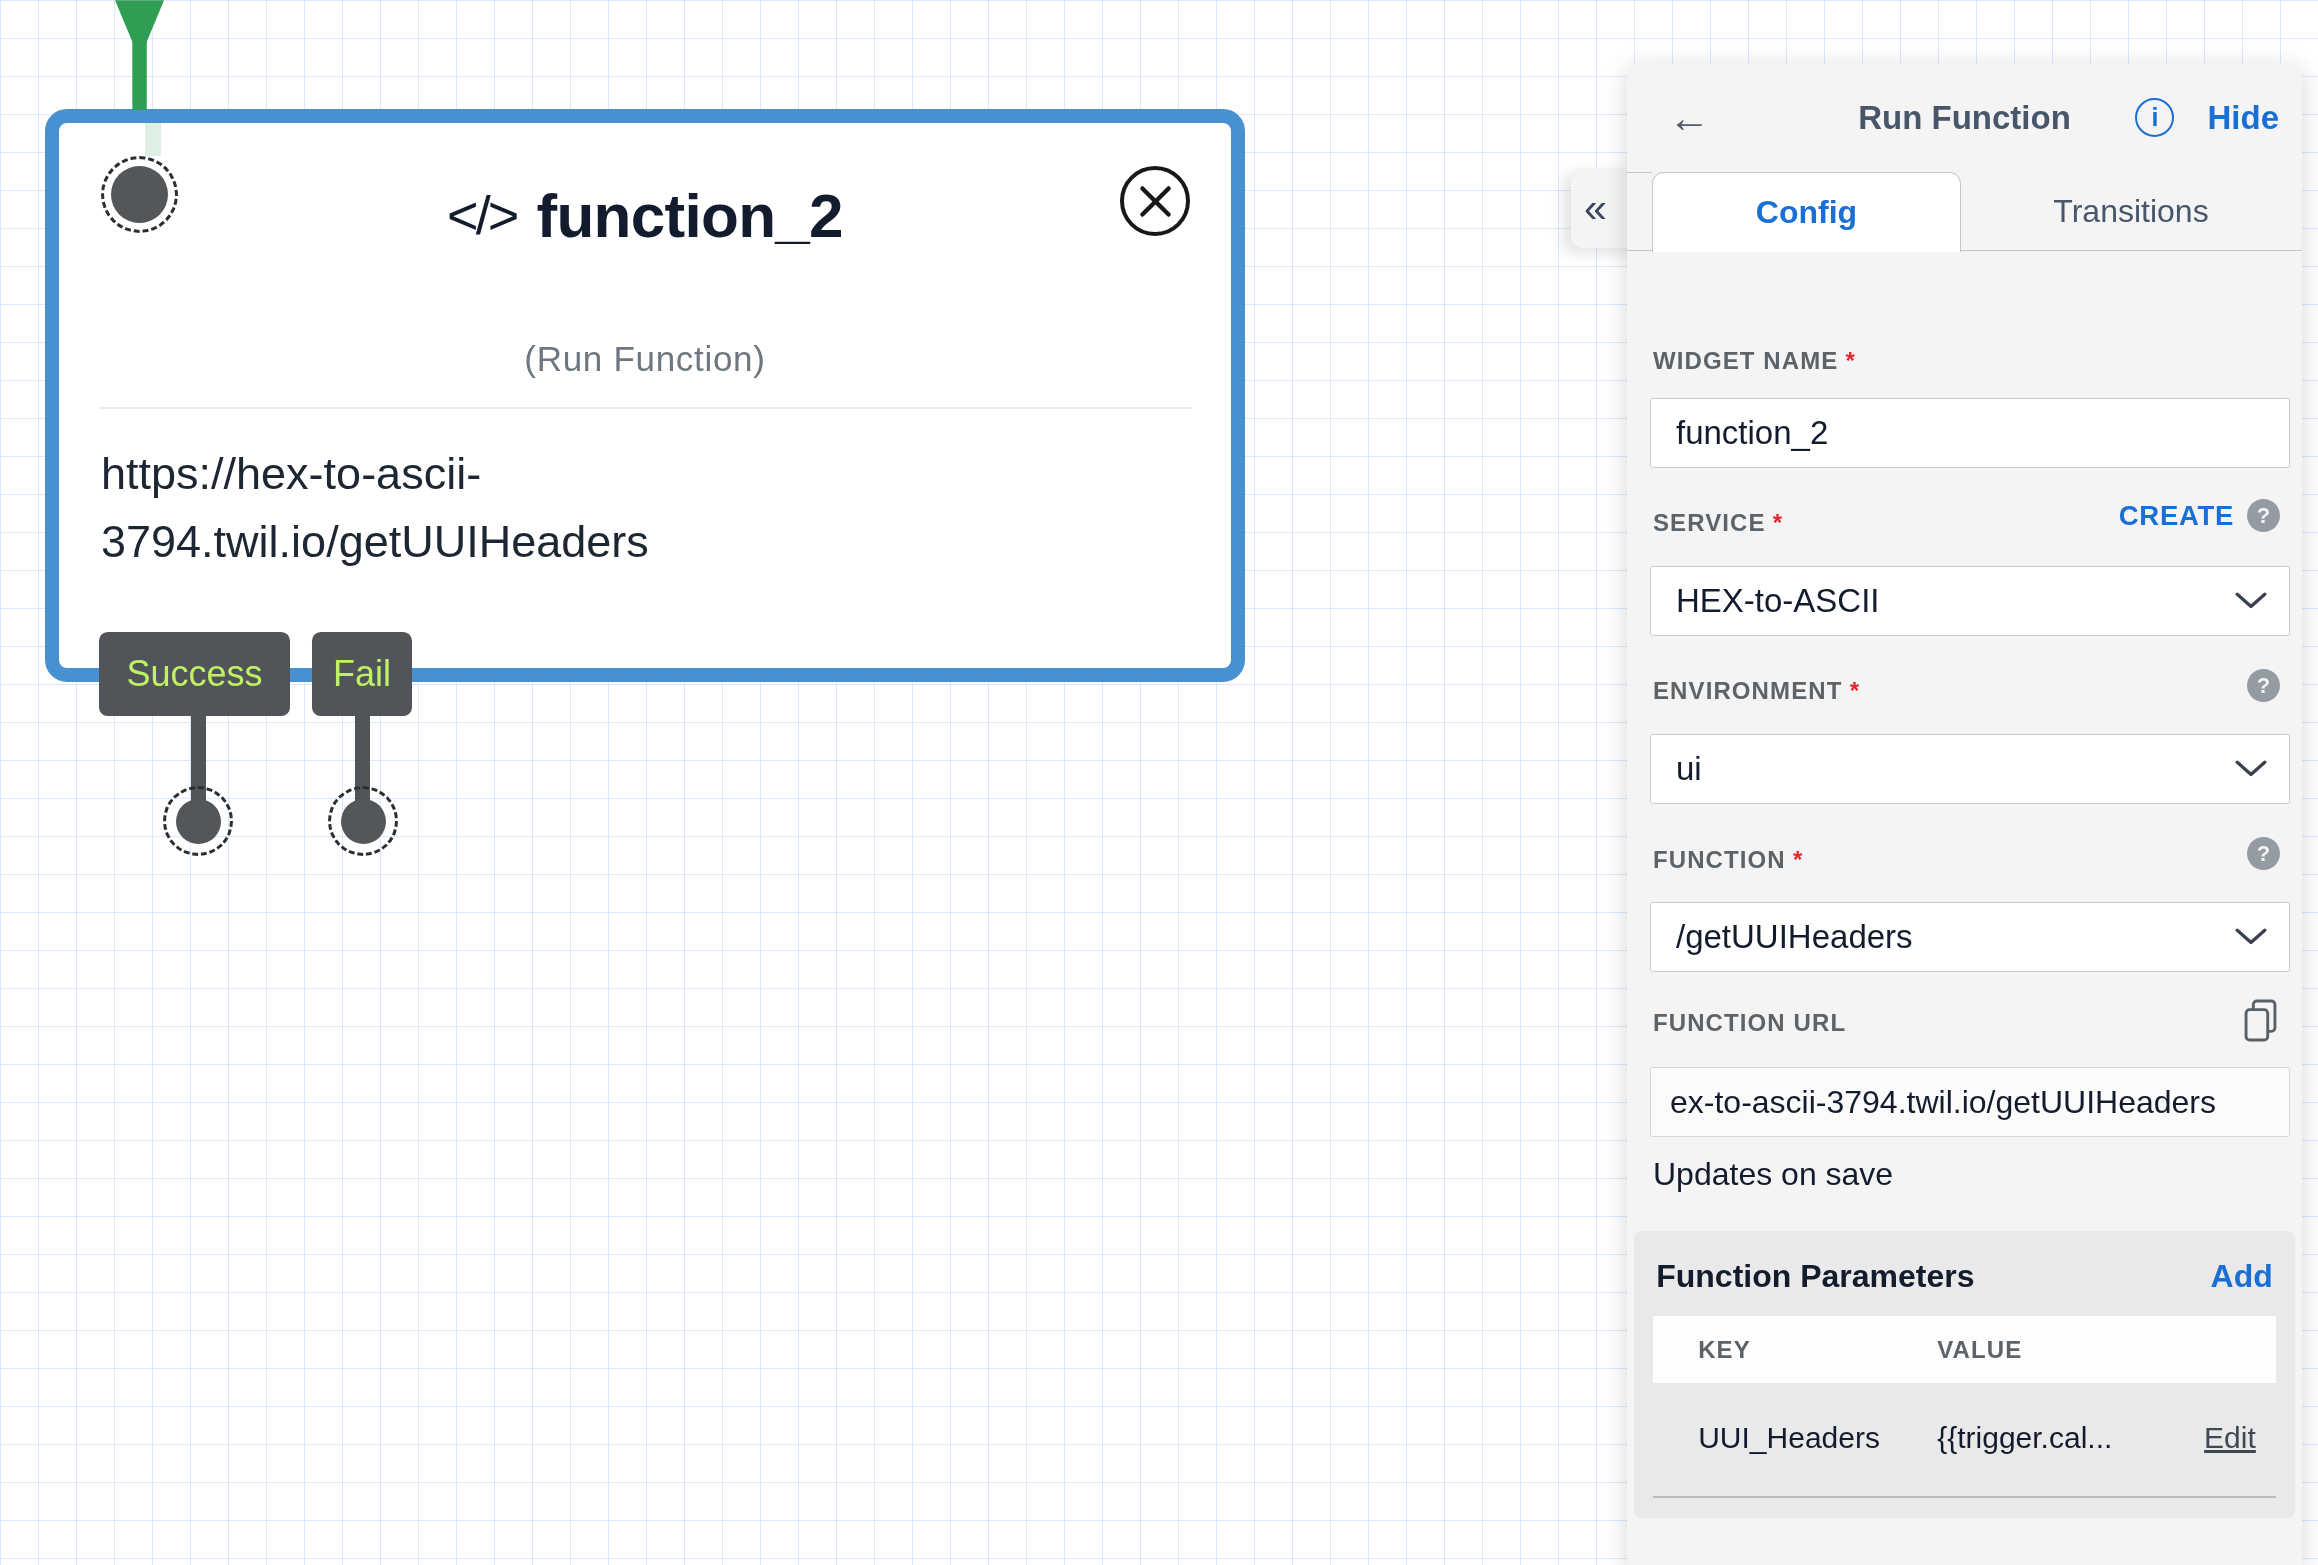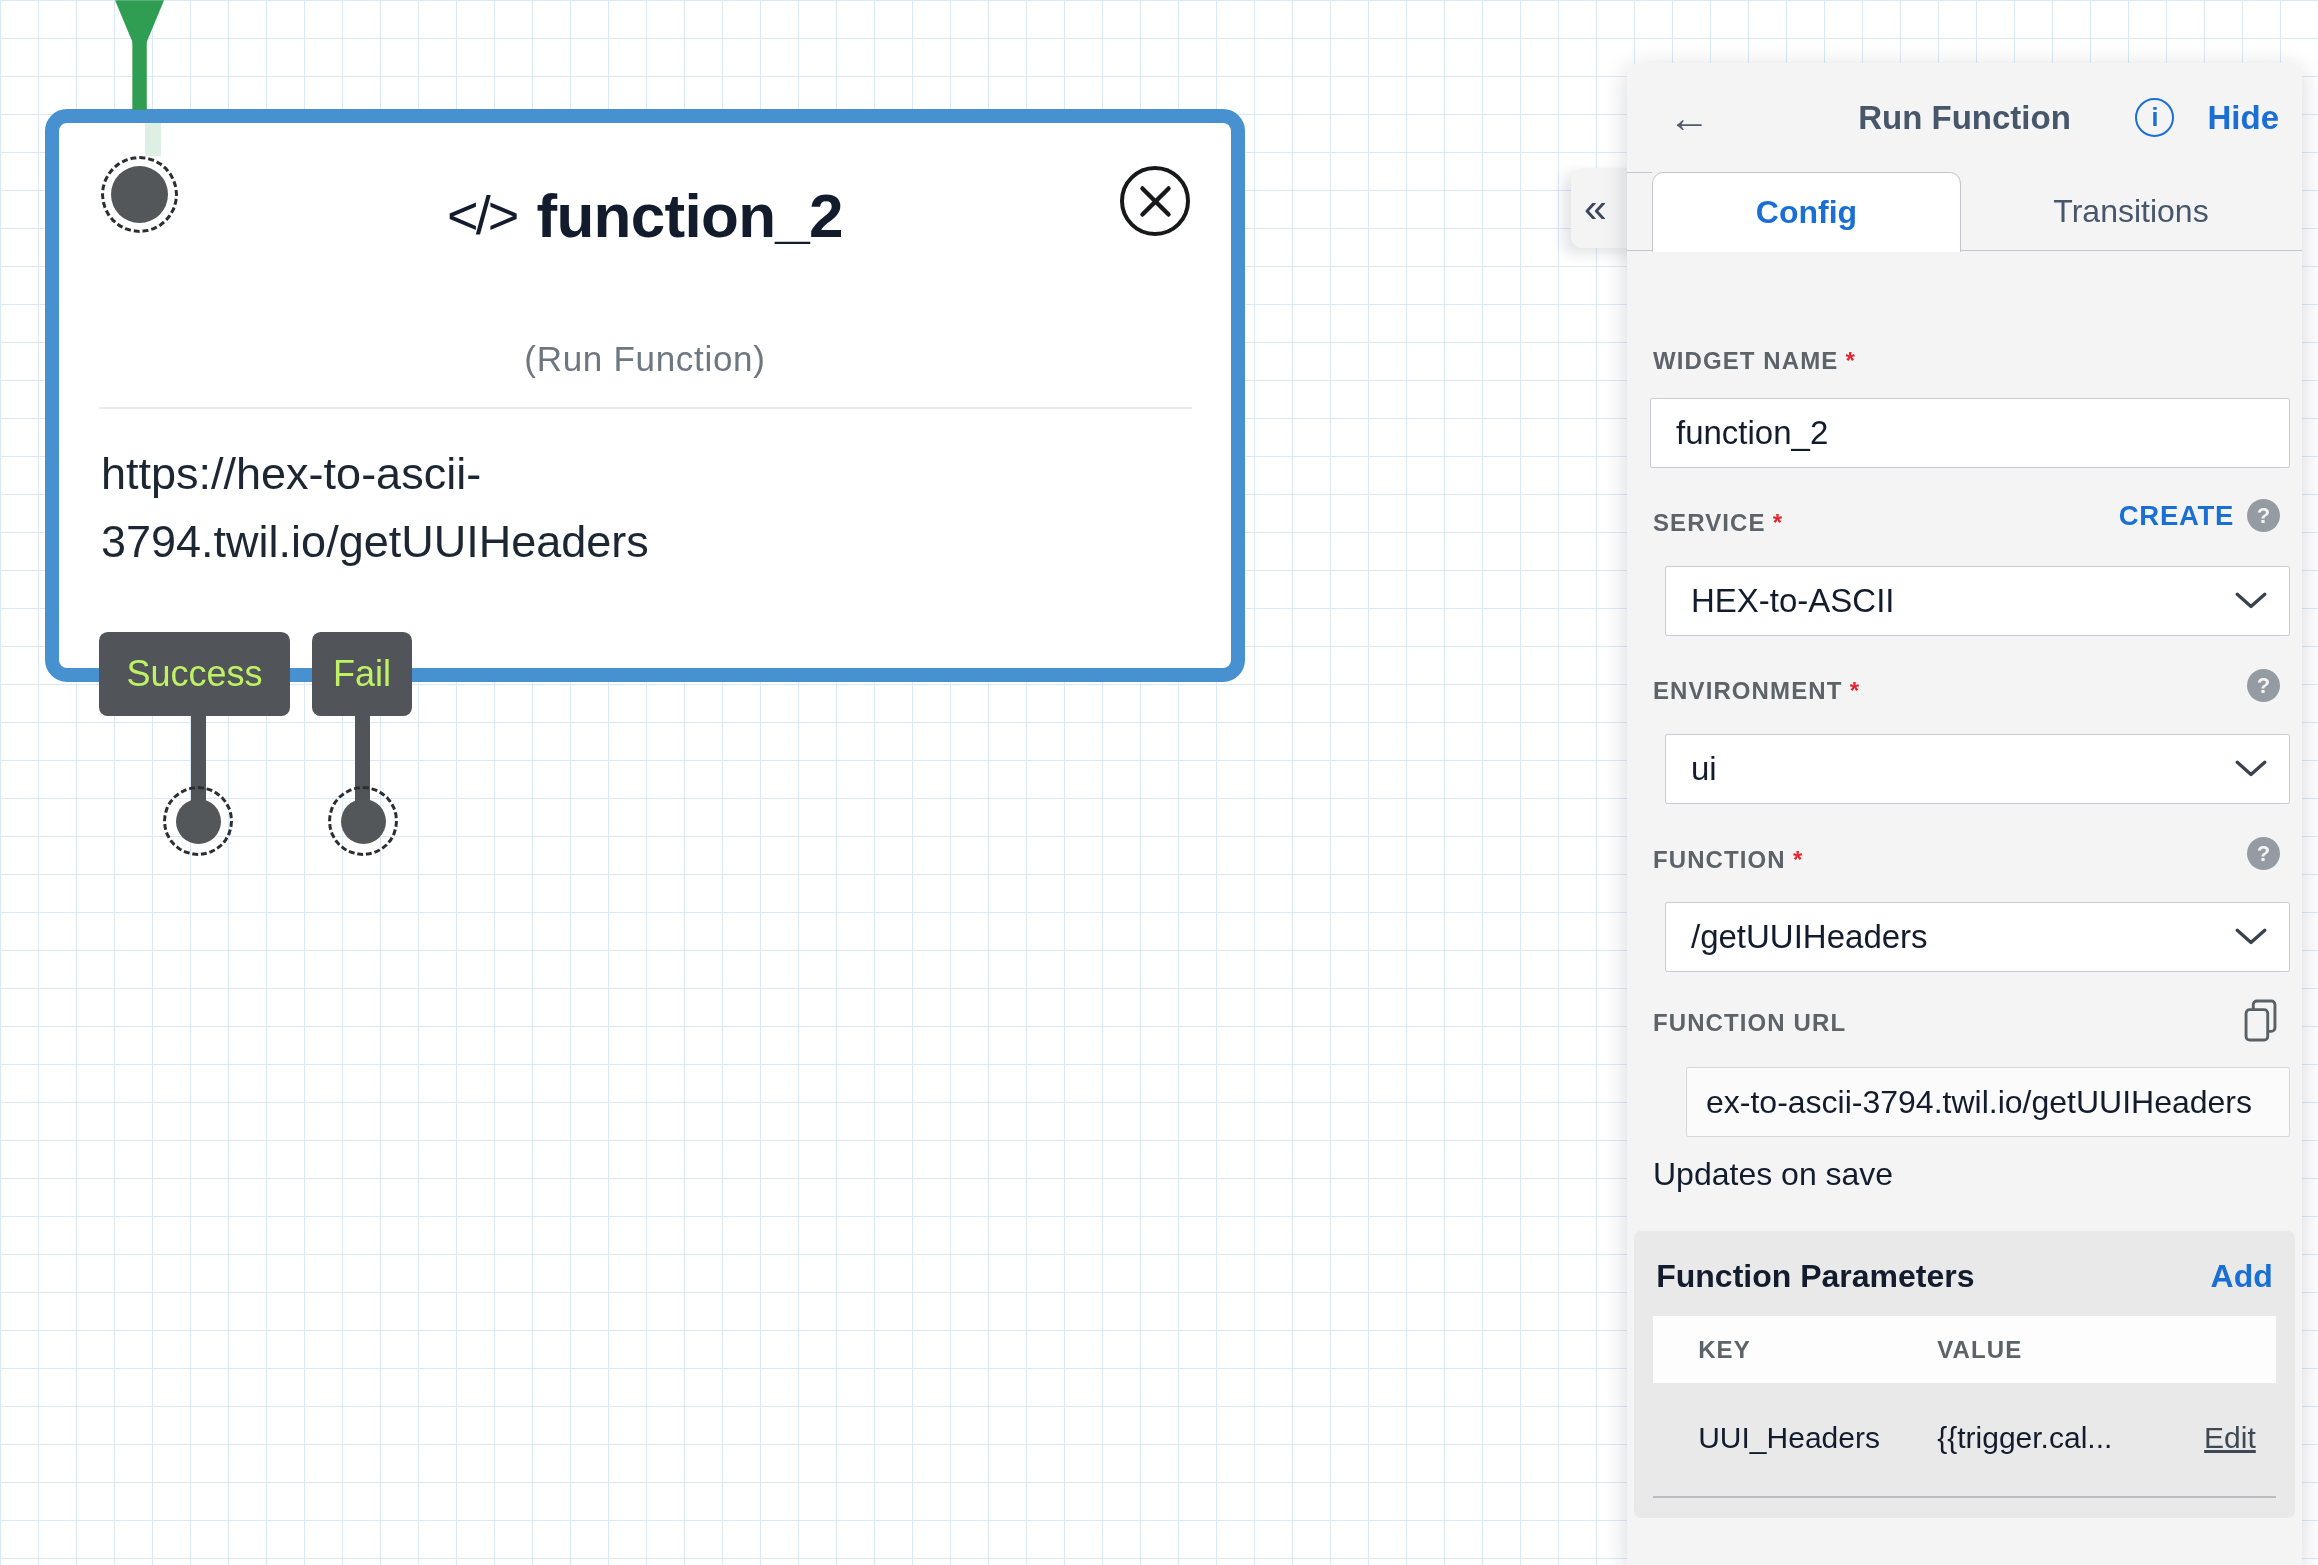--- a/index.html
+++ b/index.html
@@ -119,21 +119,21 @@
   .field-label{
     position:absolute;left:26px;font-size:24px;font-weight:700;color:#5c6369;letter-spacing:1.1px;
   }
   .req{color:#e8242f;margin-left:7.2px;font-size:24px;}
   .tb{
     position:absolute;left:23px;right:11.6px;height:70px;box-sizing:border-box;
     background:#ffffff;border:1.4px solid #c9ccd1;border-radius:2.2px;
     display:flex;align-items:center;padding:0 22px 0 25px;
     font-size:33px;color:#121c2d;cursor:text;
   }
-  .select{cursor:pointer;justify-content:space-between;margin-left:15px;}
+  .select{cursor:pointer;justify-content:space-between;}
   .help-circle{
     width:33px;height:33px;border-radius:50%;background:#949ba3;
     display:flex;align-items:center;justify-content:center;
     color:#f4f4f5;font-size:22px;font-weight:700;cursor:pointer;flex:0 0 auto;
   }
   .row-right{position:absolute;right:22px;display:flex;align-items:center;gap:13px;}
   .create-link{font-size:27.5px;font-weight:700;color:#1a6fd4;letter-spacing:0.7px;cursor:pointer;}
   .url-input{background:#fbfbfc;border-color:#d5d8db;font-size:32px;padding-left:19px;}
   .note{position:absolute;left:26px;font-size:32px;color:#121c2d;}
   
@@ -281,21 +281,21 @@
 
   <div class="field-label" style="top:946px;">
     <span>FUNCTION URL</span>
   </div>
   <div class="row-right" style="top:935px;">
     <svg width="39" height="45" viewBox="0 0 54 62">
       <rect x="17" y="4" width="30" height="42" rx="5" fill="none" stroke="#596066" stroke-width="4"></rect>
       <rect x="7" y="16" width="30" height="42" rx="5" fill="#f4f4f5" stroke="#596066" stroke-width="4"></rect>
     </svg>
   </div>
-  <div class="tb url-input" style="top:1004px;margin-left:36px;">ex-to-ascii-3794.twil.io/getUUIHeaders</div>
+  <div class="tb url-input" style="top:1004px;">ex-to-ascii-3794.twil.io/getUUIHeaders</div>
   <div class="note" style="top:1093px;">Updates on save</div>
 
   <div class="params-box">
     <div class="params-title-row">
       <span class="params-title">Function Parameters</span>
       <span class="add-link">Add</span>
     </div>
     <div class="params-header">
       <span class="col-key">KEY</span>
       <span class="col-val">VALUE</span>

